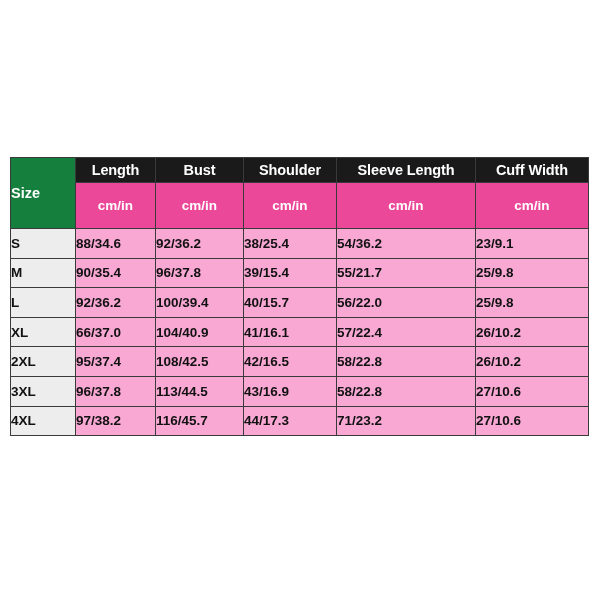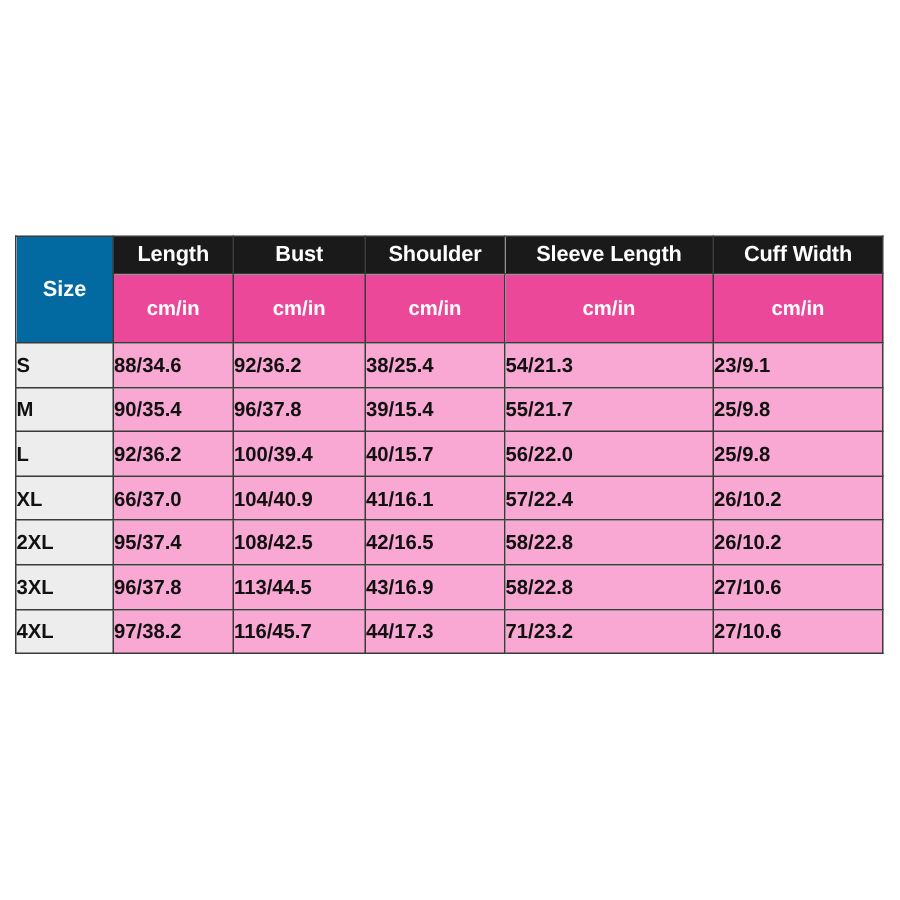--- a/index.html
+++ b/index.html
@@ -48,26 +48,26 @@
     background: #1a1a1a;
     color: #ffffff;
     border-color: #4a4a4a;
     font-size: 14.5px;
     letter-spacing: -0.1px;
     padding-left: 8px;
     height: 19px;
     box-sizing: border-box;
   }
   .hdr-size {
-    background: #0369a1;
+    background: #15803d;
     color: #ffffff;
     border-color: #4a4a4a;
     font-size: 14.5px;
     padding-left: 8px;
-    text-align: center;
+    text-align: left;
     height: 71px;
     box-sizing: border-box;
   }
   .hdr-unit {
     background: #ec4899;
     color: #ffffff;
     border-color: #4a4a4a;
     font-size: 13.5px;
     padding-left: 8px;
     height: 35px;
@@ -139,21 +139,21 @@
         <th class="hdr-unit">cm/in</th>
       </tr>
     </thead>
 
     <tbody>
       <tr>
         <td class="cell-size">S</td>
         <td class="cell">88/34.6</td>
         <td class="cell">92/36.2</td>
         <td class="cell">38/25.4</td>
-        <td class="cell">54/21.3</td>
+        <td class="cell">54/36.2</td>
         <td class="cell">23/9.1</td>
       </tr>
       <tr>
         <td class="cell-size">M</td>
         <td class="cell">90/35.4</td>
         <td class="cell">96/37.8</td>
         <td class="cell">39/15.4</td>
         <td class="cell">55/21.7</td>
         <td class="cell">25/9.8</td>
       </tr>

